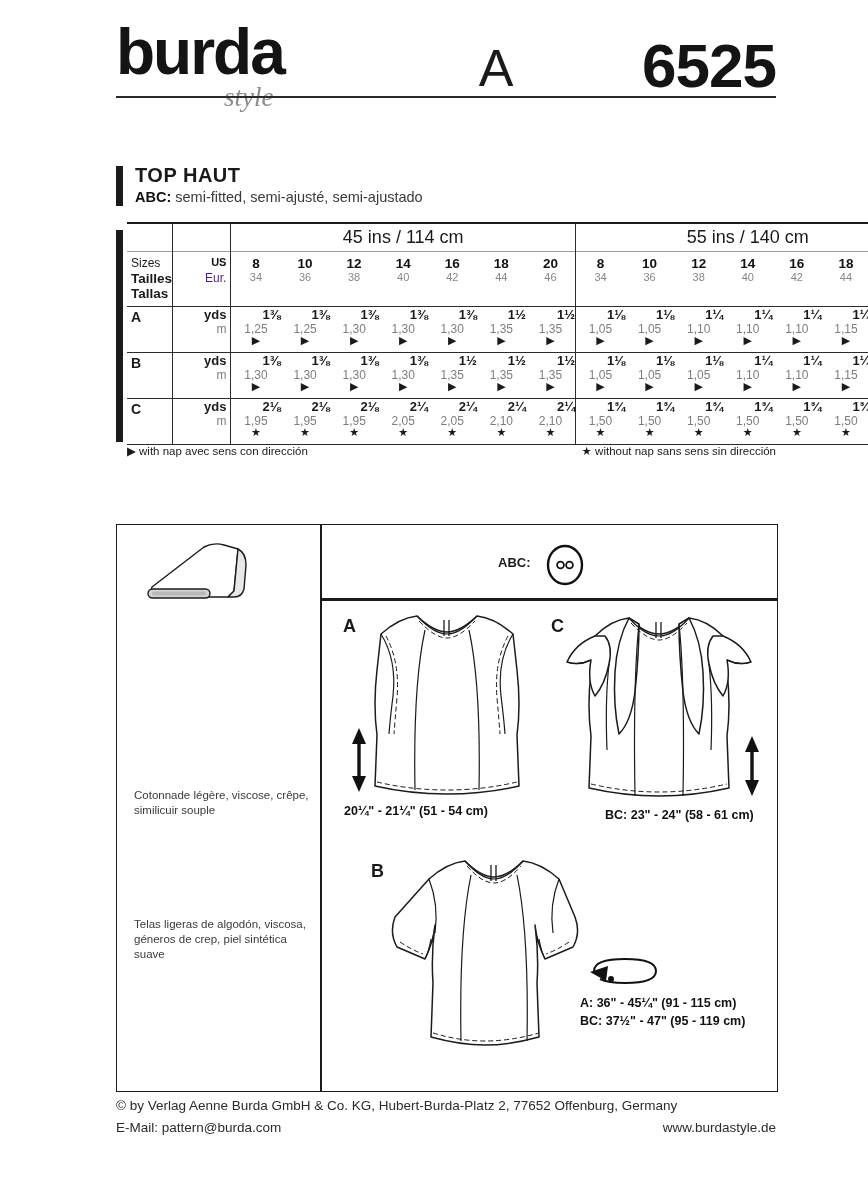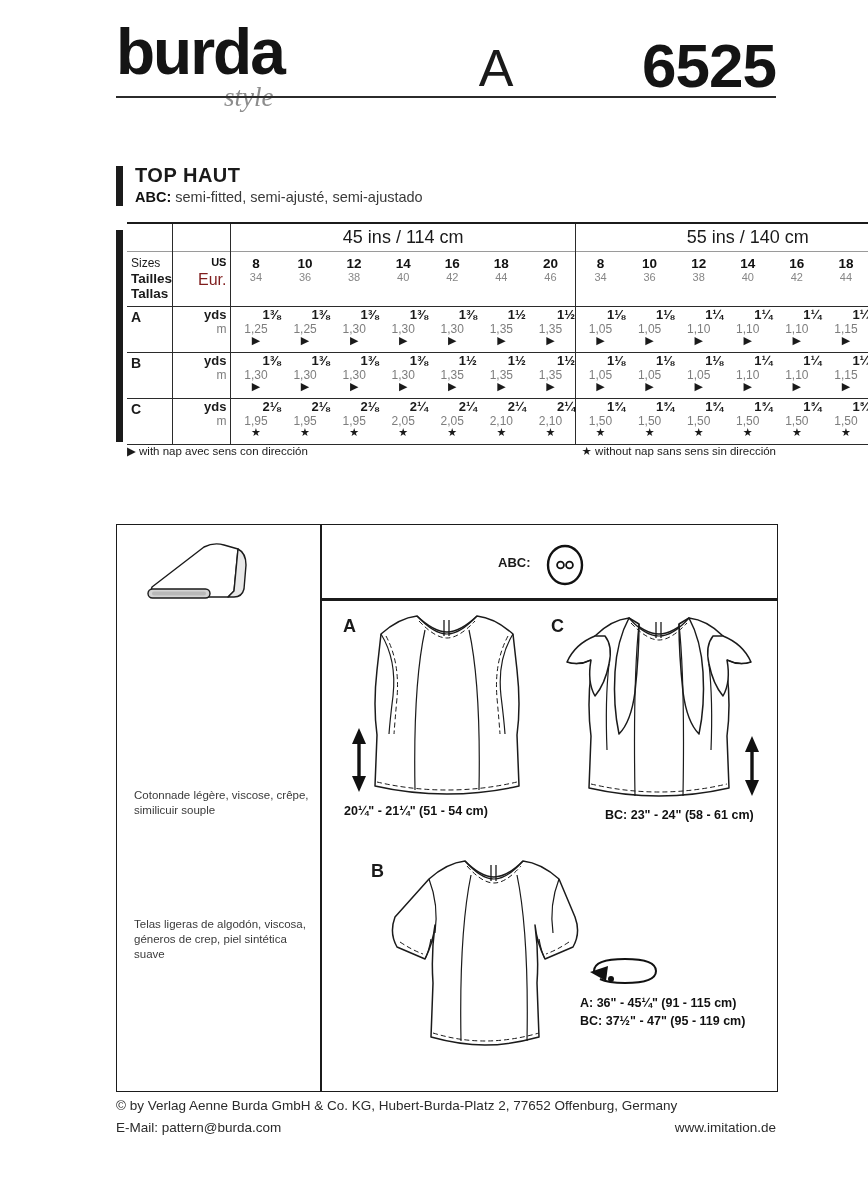--- a/index.html
+++ b/index.html
@@ -35,21 +35,21 @@
   table{border-collapse:collapse;position:absolute;left:11px;top:0;width:649px;}
   table td,table th{padding:0;border:0;vertical-align:top;}
   .topline{border-top:2px solid #1b1b1b;}
   .rowline{border-top:1.4px solid #2b2b2b;}
   .thinline{border-top:1px solid #9a9a9a;}
   .vl{border-left:1.4px solid #2b2b2b;}
   .w-hdr{text-align:center;font-size:18px;padding:3px 0 3px 0;}
   .unit-col{width:30px;text-align:right;padding-right:4px;}
   .num-col{width:auto;text-align:center;}
   .u-bold{font-weight:bold;font-size:11px;color:#111;}
-  .u-grey{font-size:16px;color:#7f1d1d;}
+  .u-grey{font-size:12px;color:#4c1d95;}
   .sz-bold{font-weight:bold;font-size:13.5px;color:#111;}
   .sz-grey{font-size:11px;color:#868686;}
   .view-lbl{font-weight:bold;font-size:14px;padding:2px 0 0 4px;}
   .yd{font-weight:bold;font-size:13px;padding-left:31px;}
   .mt{font-size:12px;color:#7d7d7d;}
   .nap{font-size:11px;line-height:8px;}
   .legend{position:absolute;left:11px;top:222px;width:649px;font-size:11.5px;}
   .legend .l{position:absolute;left:0;top:0;}
   .legend .r{position:absolute;right:0;top:0;}
 
@@ -456,16 +456,16 @@
         <circle cx="31" cy="24" r="3" fill="#111"></circle>
       </svg>
       <div class="meas2" style="left:8px;top:40px;">A: 36" - 45¼" (91 - 115 cm)</div>
       <div class="meas2" style="left:8px;top:58px;">BC: 37½" - 47" (95 - 119 cm)</div>
     </div>
   </div>
 
   <div class="footer">
     <div class="f1">© by Verlag Aenne Burda GmbH &amp; Co. KG, Hubert-Burda-Platz 2, 77652 Offenburg, Germany</div>
     <div class="f2">E-Mail: pattern@burda.com</div>
-    <div class="f3">www.imitation.de</div>
+    <div class="f3">www.burdastyle.de</div>
   </div>
 
 </div>
 
 </body></html>

